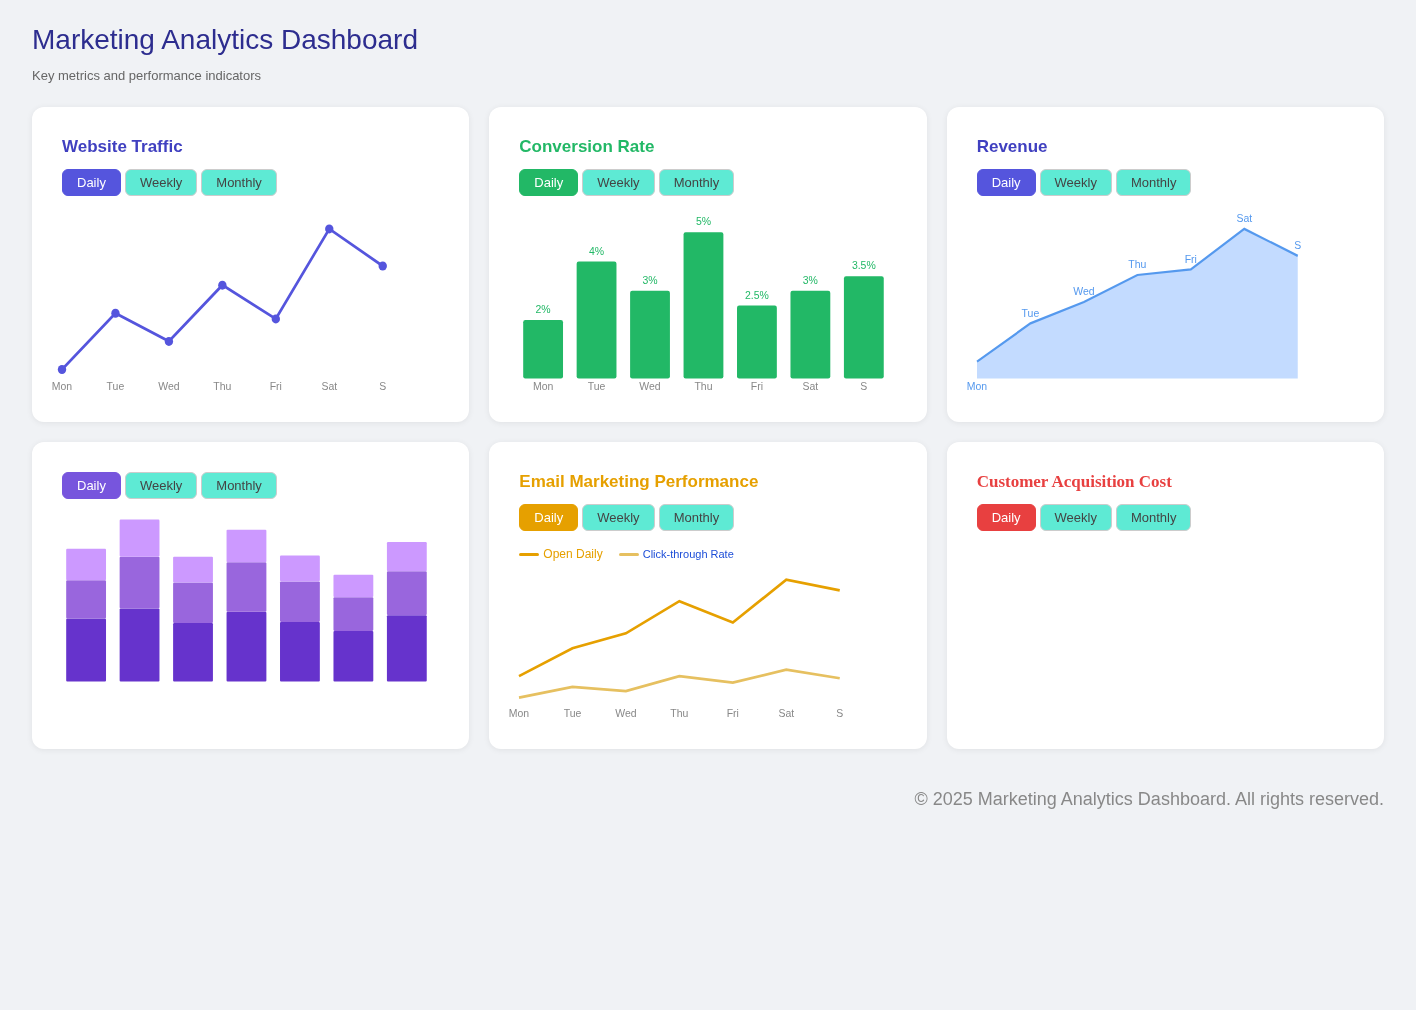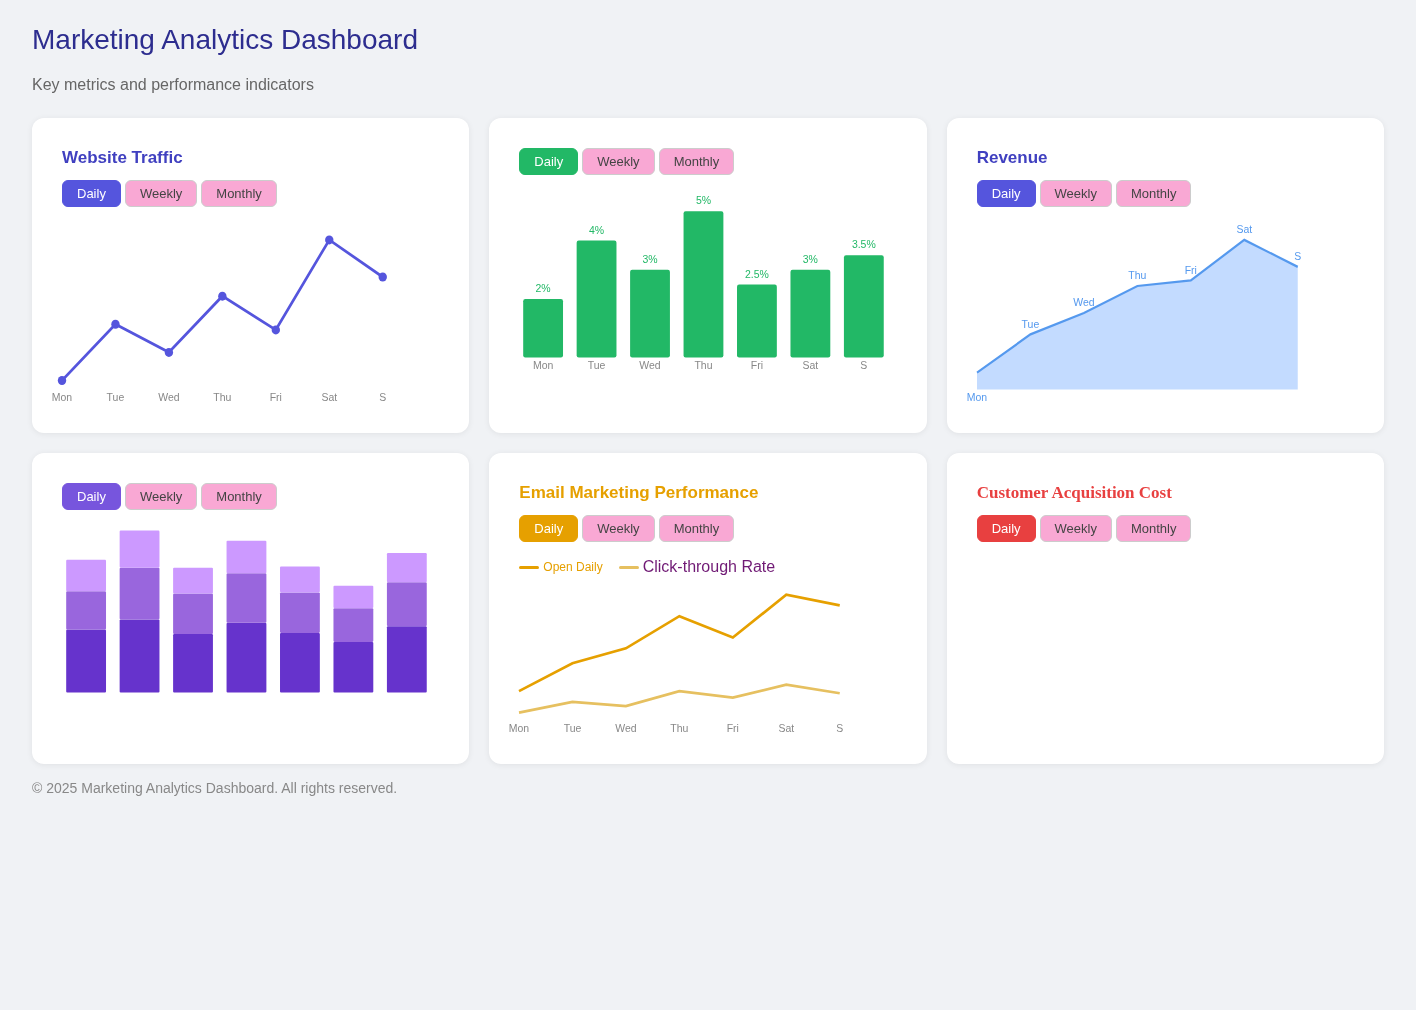--- a/index.html
+++ b/index.html
@@ -9,23 +9,23 @@
       padding: 24px 32px;
       min-height: 100vh;
     }
     .page-header { margin-bottom: 24px; }
     .page-title {
       font-size: 28px;
       font-weight: 400;
       color: #2d2d8f;
     }
     .page-subtitle {
-      font-size: 16px;
+      font-size: 13px;
       color: #666;
-      margin-top: 20px;
+      margin-top: 12px;
     }
     .dashboard-grid {
       display: grid;
       grid-template-columns: repeat(3, 1fr);
       gap: 20px;
     }
     .card {
       background: #fff;
       border-radius: 12px;
       padding: 30px;
@@ -44,39 +44,39 @@
 
     .tab-group {
       display: flex;
       gap: 4px;
       margin-bottom: 16px;
     }
     .tab-btn {
       padding: 5px 14px;
       border-radius: 6px;
       border: 1px solid #ccc;
-      background: #f9a8d4;
+      background: #5eead4;
       font-size: 13px;
       cursor: pointer;
       font-weight: 500;
       color: #444;
     }
     .tab-btn.active-blue { background: #5555dd; color: #fff; border-color: #5555dd; }
     .tab-btn.active-green { background: #22b866; color: #fff; border-color: #22b866; }
     .tab-btn.active-purple { background: #7755dd; color: #fff; border-color: #7755dd; }
     .tab-btn.active-orange { background: #e6a000; color: #fff; border-color: #e6a000; }
     .tab-btn.active-red { background: #e84040; color: #fff; border-color: #e84040; }
 
     .chart-area { width: 100%; height: 180px; position: relative; }
     svg { width: 100%; height: 100%; overflow: visible; }
 
     .footer {
-      text-align: left;
-      margin-top: 16px;
-      font-size: 14px;
+      text-align: right;
+      margin-top: 40px;
+      font-size: 18px;
       color: #888;
     }
 
     .legend { display: flex; gap: 16px; margin-bottom: 8px; font-size: 12px; }
     .legend-item { display: flex; align-items: center; gap: 4px; }
     .legend-dot { width: 10px; height: 3px; border-radius: 2px; }
   </style>
 </head>
 <body>
 
@@ -111,20 +111,21 @@
         <text x="102" y="158" font-size="10" fill="#888" text-anchor="middle">Wed</text>
         <text x="153" y="158" font-size="10" fill="#888" text-anchor="middle">Thu</text>
         <text x="204" y="158" font-size="10" fill="#888" text-anchor="middle">Fri</text>
         <text x="255" y="158" font-size="10" fill="#888" text-anchor="middle">Sat</text>
         <text x="306" y="158" font-size="10" fill="#888" text-anchor="middle">S</text>
       </svg>
     </div>
   </div>
 
   <div class="card">
+    <div class="card-title green">Conversion Rate</div>
     <div class="tab-group">
       <button class="tab-btn active-green">Daily</button>
       <button class="tab-btn">Weekly</button>
       <button class="tab-btn">Monthly</button>
     </div>
     <div class="chart-area">
       <svg viewBox="0 0 360 160" preserveAspectRatio="none">
 
         <rect x="4" y="96" width="38" height="52" fill="#22b866" rx="2"></rect>
         <text x="23" y="90" font-size="10" fill="#22b866" text-anchor="middle">2%</text>
@@ -229,21 +230,21 @@
       <button class="tab-btn">Weekly</button>
       <button class="tab-btn">Monthly</button>
     </div>
     <div class="legend">
       <div class="legend-item">
         <div class="legend-dot" style="background:#e6a000;width:20px;height:3px;"></div>
         <span style="color:#e6a000;font-size:12px;">Open Daily</span>
       </div>
       <div class="legend-item">
         <div class="legend-dot" style="background:#e6c060;width:20px;height:3px;"></div>
-        <span style="color:#701a75;font-size:16px;">Click-through Rate</span>
+        <span style="color:#1d4ed8;font-size:11px;">Click-through Rate</span>
       </div>
     </div>
     <div class="chart-area" style="height:150px;">
       <svg viewBox="0 0 360 140" preserveAspectRatio="none">
 
         <polyline points="0,100 51,74 102,60 153,30 204,50 255,10 306,20" fill="none" stroke="#e6a000" stroke-width="2.5"></polyline>
 
         <polyline points="0,120 51,110 102,114 153,100 204,106 255,94 306,102" fill="none" stroke="#e6c060" stroke-width="2.5"></polyline>
 
         <text x="0" y="138" font-size="10" fill="#888" text-anchor="middle">Mon</text>

